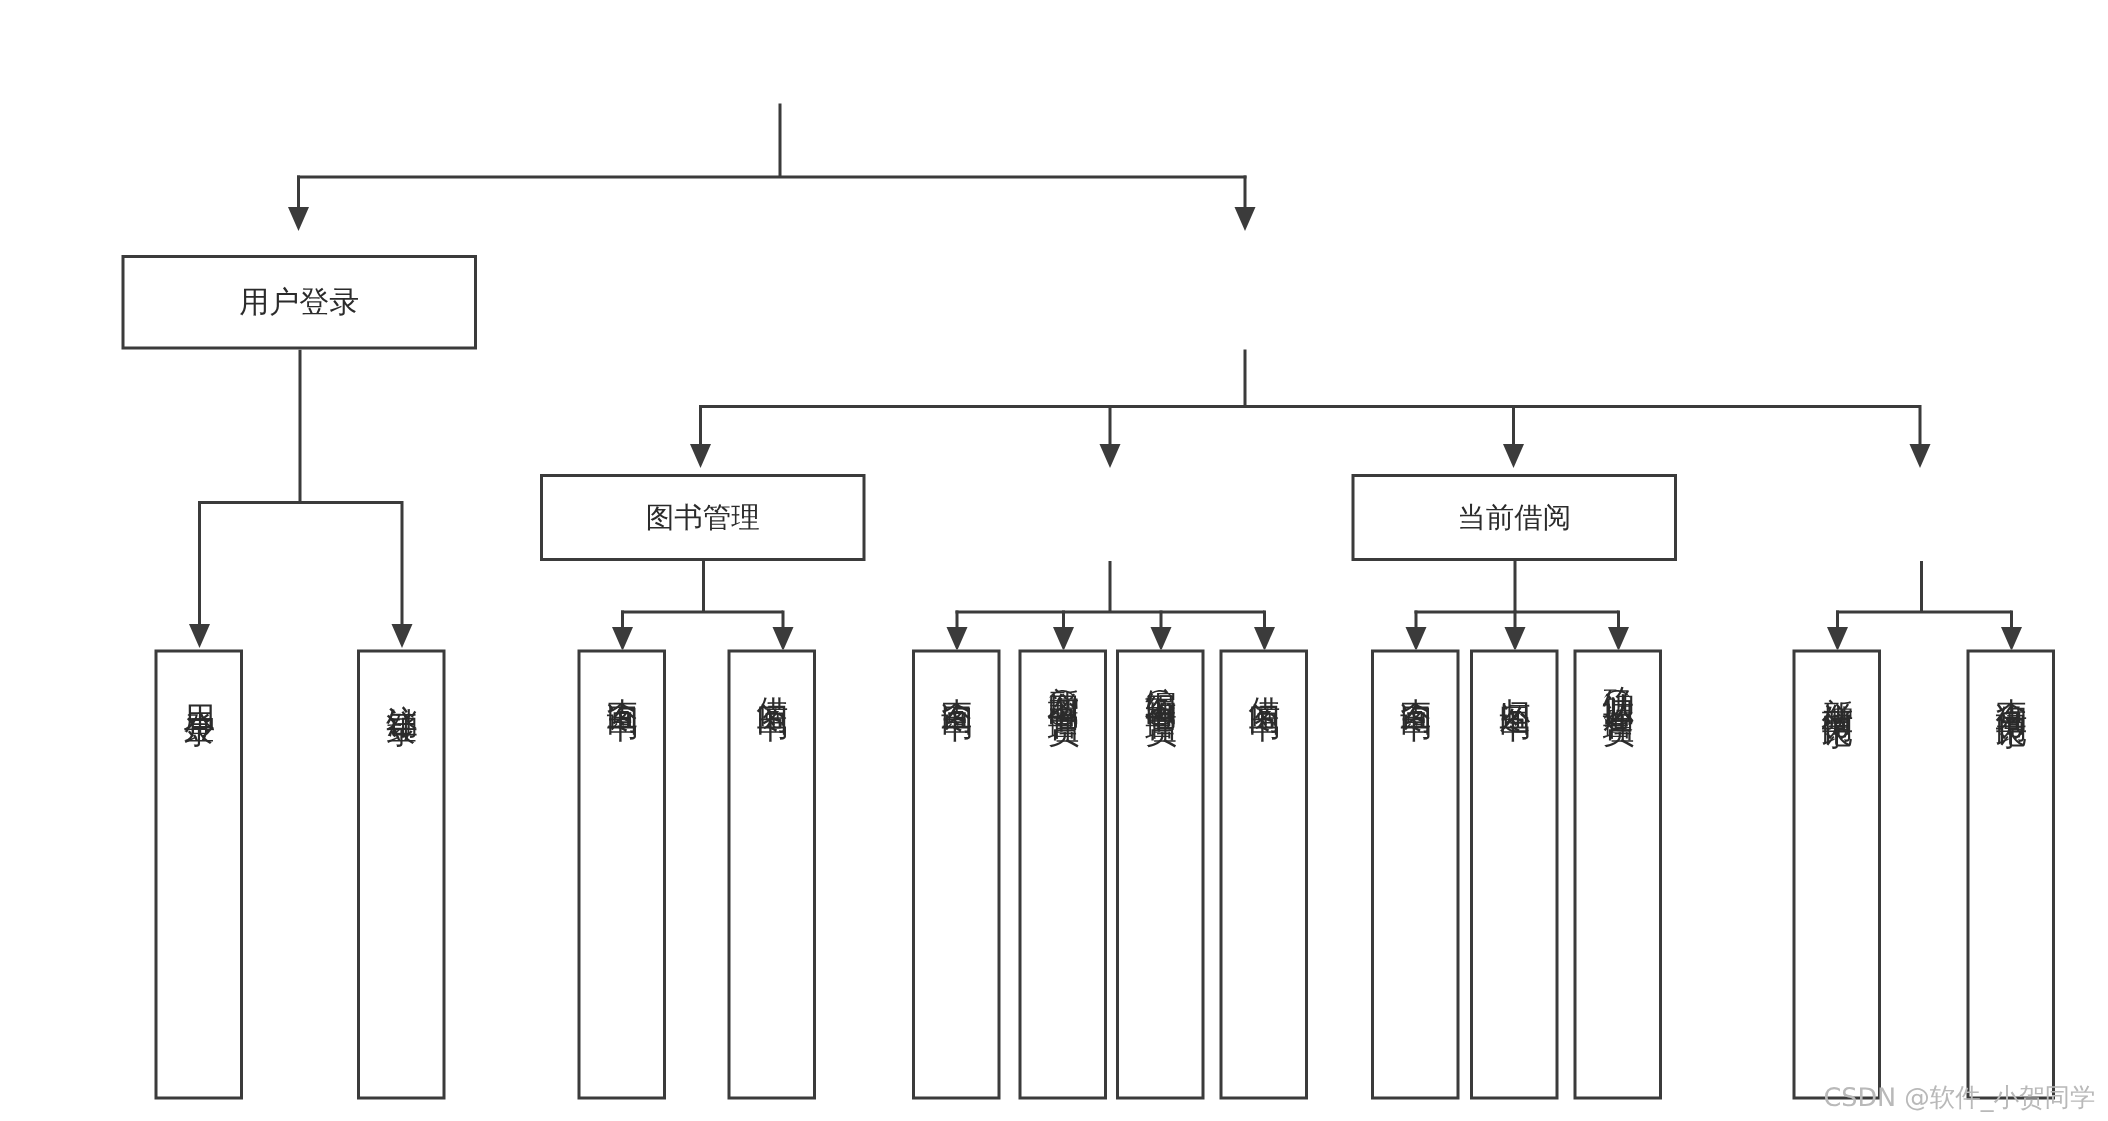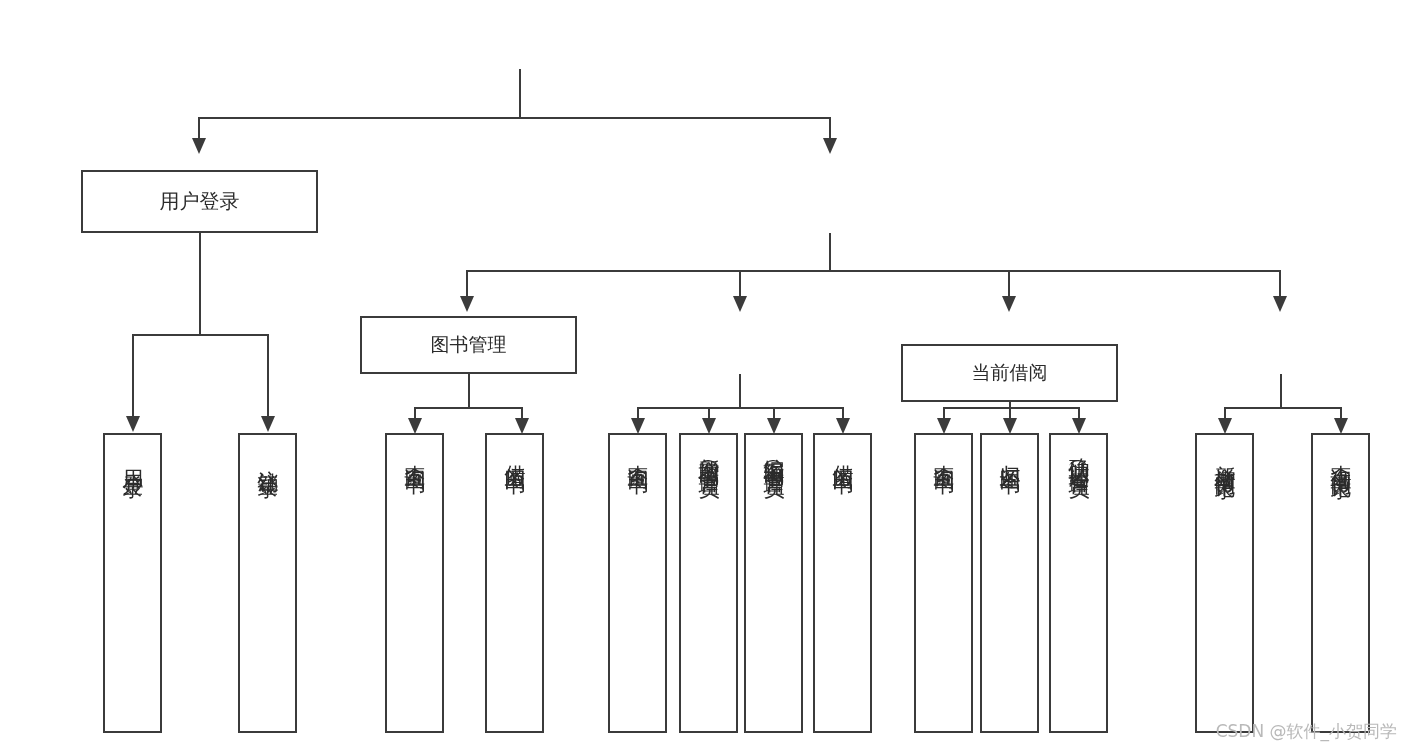--- a/index.html
+++ b/index.html
@@ -99,21 +99,21 @@
   <div class="ln v" style="left:1008px;top:270px;height:28px;"></div>
   <div class="ln v" style="left:1279px;top:270px;height:28px;"></div>
   <div class="arrow" style="left:460px;top:296px;"></div>
   <div class="arrow" style="left:733px;top:296px;"></div>
   <div class="arrow" style="left:1002px;top:296px;"></div>
   <div class="arrow" style="left:1273px;top:296px;"></div>
 
   <div class="node lvl2" style="left:360px;top:316px;width:217px;height:58px;">
     <span>图书管理</span>
   </div>
-  <div class="node lvl2" style="left:901px;top:316px;width:217px;height:58px;margin-top:28px;">
+  <div class="node lvl2" style="left:901px;top:316px;width:217px;height:58px;">
     <span>当前借阅</span>
   </div>
 
   <div class="ln v" style="left:468px;top:374px;height:34px;"></div>
   <div class="ln h" style="left:414px;top:407px;width:108px;"></div>
   <div class="ln v" style="left:414px;top:407px;height:13px;"></div>
   <div class="ln v" style="left:521px;top:407px;height:13px;"></div>
   <div class="arrow" style="left:408px;top:418px;"></div>
   <div class="arrow" style="left:515px;top:418px;"></div>
 

